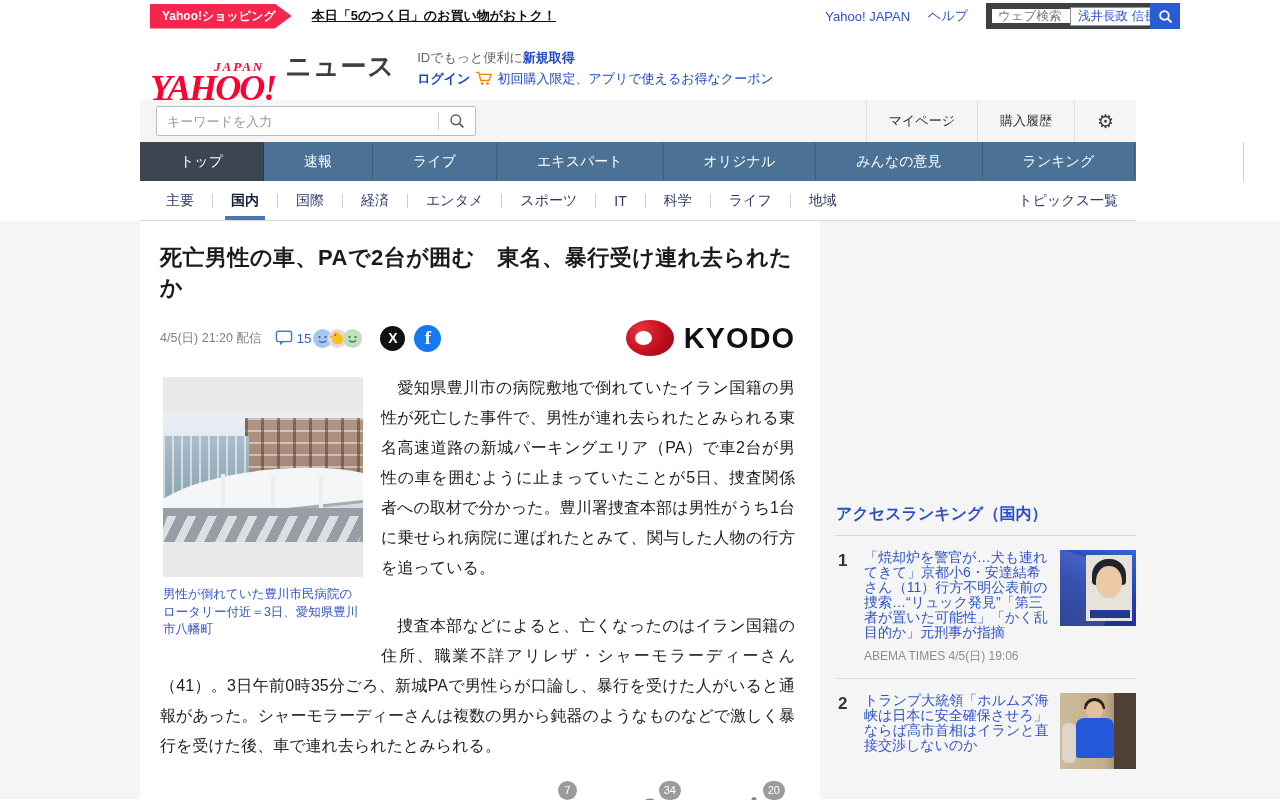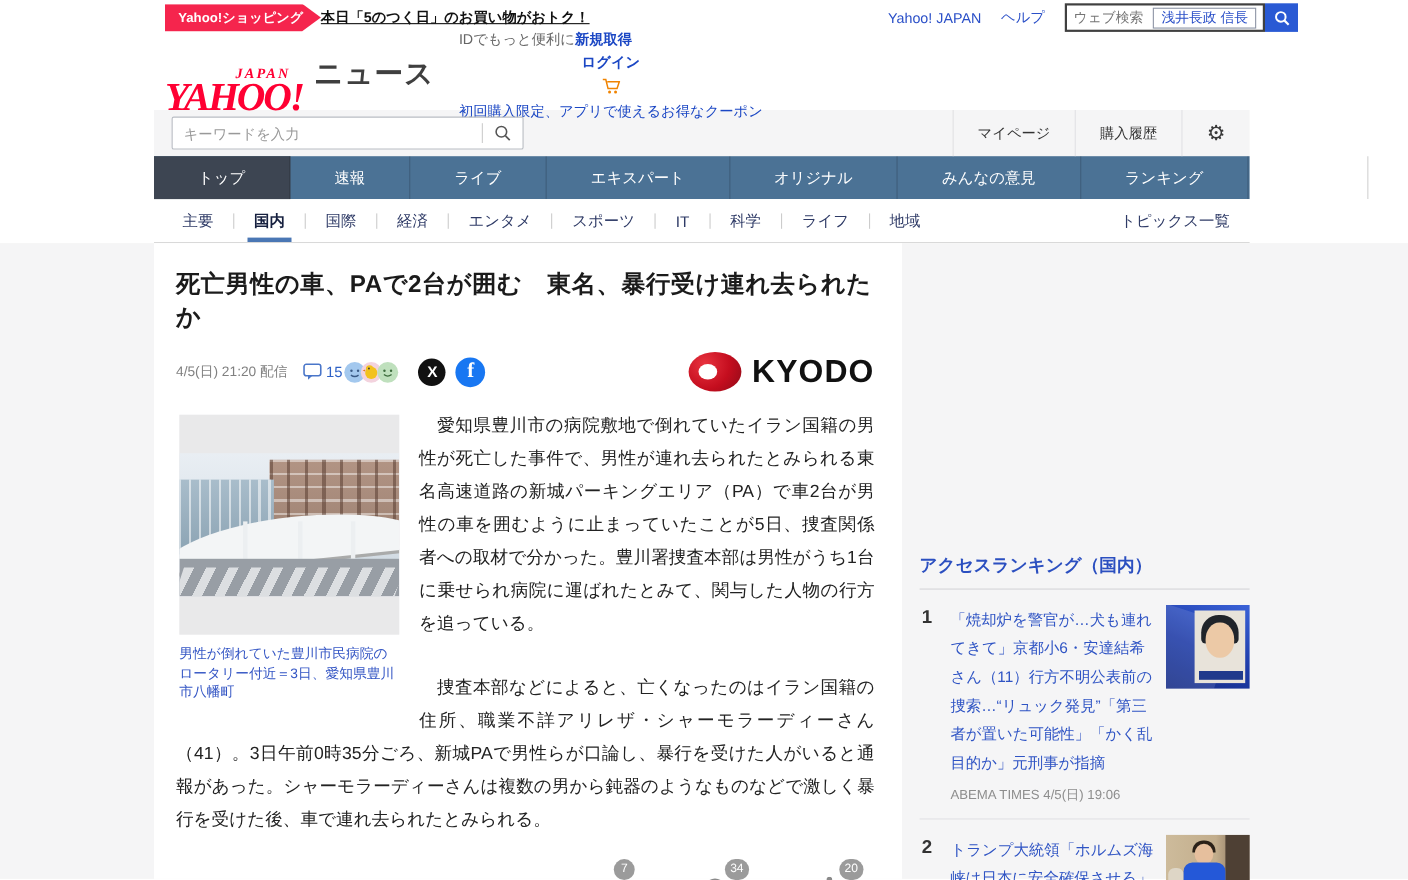--- a/index.html
+++ b/index.html
@@ -3,44 +3,44 @@
 <meta charset="utf-8">
 <style>
   * { margin:0; padding:0; box-sizing:border-box; }
   html,body { width:1280px; height:800px; overflow:hidden; background:#fff;
     font-family:"Liberation Sans","DejaVu Sans",sans-serif; }
 
   
   .topbar { height:32px; display:flex; align-items:center; padding-left:150px; background:#fff; }
   .shop-badge { background:#f5254d; color:#fff; font-size:12px; font-weight:bold;
     padding:4px 16px 4px 12px; clip-path:polygon(0 0,88% 0,100% 50%,88% 100%,0 100%); }
-  .promo { font-size:13px; font-weight:bold; color:#111; text-decoration:underline; margin-left:0; cursor:pointer; }
+  .promo { font-size:13px; font-weight:bold; color:#111; text-decoration:underline; margin-left:20px; cursor:pointer; }
   .top-right { margin-left:auto; display:flex; align-items:center; margin-right:100px; }
   .top-link { color:#2b50c8; font-size:13px; margin-right:18px; cursor:pointer; }
   .websearch { display:flex; align-items:stretch; height:26px; }
-  .ws-box { display:flex; align-items:center; border:2px solid #404040; background:#fff; width:182px; }
+  .ws-box { display:flex; align-items:center; border:6px solid #404040; background:#fff; width:164px; }
   .ws-ph { border:none; outline:none; font-size:12.5px; color:#999; width:78px; padding:0 6px;
     font-family:inherit; background:transparent; }
   .ws-user { border:1px solid #8d94a5; margin:-1px -1px -1px 0; background:#fff; color:#2b50c8;
     font-size:12.5px; display:flex; align-items:center; padding:0 7px; white-space:nowrap; }
   .ws-btn { width:30px; background:#2a5ad4; border:none; display:flex; align-items:center;
     justify-content:center; cursor:pointer; }
 
   
   .header { height:68px; display:flex; align-items:center; padding-left:150px; background:#fff; }
   .ylogo { position:relative; cursor:pointer; }
   .ylogo-main { font-family:"Liberation Serif",serif; font-style:italic; font-weight:bold;
     font-size:36px; color:#ff0033; letter-spacing:-2px; line-height:1;margin-top:44px; }
   .ylogo-sub { font-family:"Liberation Serif",serif; font-style:italic; font-weight:bold;
     font-size:13px; color:#ff0033; letter-spacing:2px; position:absolute; left:64px; top:33px; }
   .service-name { font-size:26px; color:#3f3f3f; font-weight:bold; margin-left:10px; letter-spacing:1px; cursor:pointer; }
   .id-area { margin-left:22px; font-size:13px; line-height:19px; padding-top:4px; }
   .id-line1 { color:#666; }
   .blue-bold { color:#1b47c4; font-weight:bold; cursor:pointer; }
-  .id-line2 { display:flex; align-items:center; gap:5px; margin-top:2px; color:#1b47c4;flex-direction:column; }
+  .id-line2 { display:flex; align-items:center; gap:5px; margin-top:2px; color:#1b47c4; }
   .coupon-text { color:#1b47c4; font-size:13px; cursor:pointer; }
 
   
   .col { width:996px; margin-left:140px; }
 
   
   .searchrow { height:42px; background:#f5f5f6; display:flex; align-items:center; padding:0 0 0 16px; }
   .kw-box { width:320px; height:30px; background:#fff; border:1px solid #b9bdc4; border-radius:2px;
     display:flex; align-items:center; }
   .kw-input { flex:1; border:none; outline:none; font-size:13px; color:#333; padding:0 10px;
@@ -130,21 +130,21 @@
 
   
   .gap { width:16px; }
   .sidebar { width:300px; padding-top:283px; }
   .sb-head { font-size:16px; font-weight:bold; color:#2b4fc0; cursor:pointer; }
   .sb-rule { height:1px; background:#d5d5d8; margin-top:10px; }
   .rank-item { display:flex; padding:14px 0 13px 2px; border-bottom:1px solid #e2e2e4; cursor:pointer; }
   .rank-item:last-child { border-bottom:none; }
   .rank-num { width:26px; font-size:17px; font-weight:bold; color:#333; padding-top:1px; }
   .rank-body { flex:1; padding-right:10px; }
-  .rank-title { font-size:14px; line-height:26px; color:#2f54c4; }
+  .rank-title { font-size:14px; line-height:15px; color:#2f54c4; }
   .rank-src { font-size:12px; color:#8d8d8d; margin-top:8px; }
   .thumb { width:76px; height:76px; flex:none; position:relative; overflow:hidden; background:#ccc; }
 
   .t1 { background:linear-gradient(205deg,#3a62d8 0%,#1d3aa6 55%,#152c85 100%); }
   .t1 .band { position:absolute; left:-20px; top:6px; width:70px; height:90px;
     background:rgba(255,255,255,.12); transform:rotate(18deg); }
   .t1 .card { position:absolute; right:4px; top:5px; bottom:5px; width:46px; background:#e8e3da; }
   .t1 .hair { position:absolute; right:10px; top:9px; width:34px; height:26px;
     border-radius:16px 16px 4px 4px; background:#20242a; }
   .t1 .face { position:absolute; right:14px; top:16px; width:26px; height:32px;

